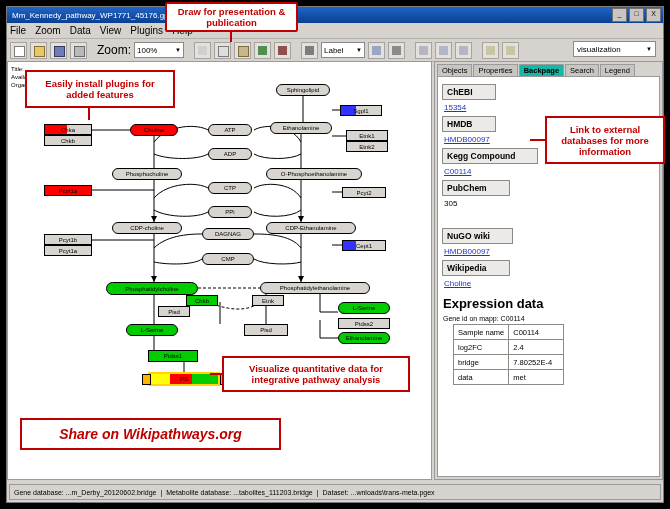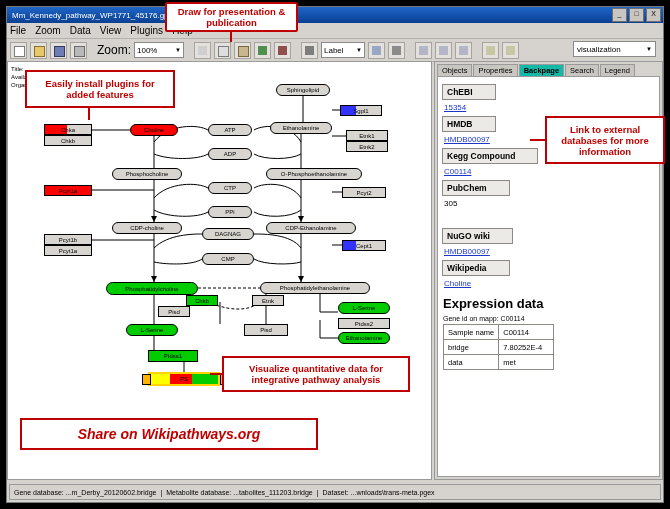--- a/index.html
+++ b/index.html
@@ -36,21 +36,21 @@
   .rightpane{position:relative;flex:1;margin-left:2px;background:#d6d3ce;border:1px solid #9a9a9a;box-sizing:border-box;overflow:hidden;}
   .tabs{display:flex;height:14px;align-items:flex-end;padding-left:2px;gap:1px;background:#d6d3ce;}
   .tab{font-size:7.5px;padding:1px 4px;border:1px solid #9a9a9a;border-bottom:none;background:#c9c6c1;color:#000;}
   .tab.active{background:#14b8a6;font-weight:bold;}
   .rcontent{position:absolute;left:2px;right:2px;top:14px;bottom:2px;background:#fff;border:1px solid #9a9a9a;overflow:hidden;padding:3px 4px;box-sizing:border-box;}
   .secthead{display:inline-block;border:1px solid #8d8a85;background:#eceae6;font-size:8.5px;font-weight:bold;padding:2px 22px 2px 4px;margin-top:4px;}
   .lnk{color:#1b37c8;text-decoration:underline;font-size:8px;display:block;margin:3px 0 0 2px;}
   .plain{font-size:8px;margin:3px 0 16px 2px;color:#000;}
   .exphdr{font-size:13px;font-weight:bold;margin:8px 0 4px 1px;}
   .gid{font-size:7px;margin:0 0 2px 1px;}
-  table.ex{border-collapse:collapse;font-size:7.5px;margin-left:1px;}
+  table.ex{border-collapse:collapse;font-size:7.5px;margin-left:11px;}
   table.ex td{border:1px solid #8d8a85;padding:2px 4px;height:10px;min-width:46px;}
 
   
   .status{position:absolute;left:2px;right:2px;bottom:2px;height:16px;background:#d6d3ce;border:1px solid #9a9a9a;display:flex;align-items:center;font-size:7px;color:#000;padding-left:4px;gap:4px;box-sizing:border-box;}
 
   
   .node{position:absolute;font-size:6px;color:#000;display:flex;align-items:center;justify-content:center;box-sizing:border-box;}
   .gene{border:1px solid #000;background:#d8d5d0;}
   .gene.red{background:#ff0000;}
   .gene.green{background:#00cc00;}
@@ -58,21 +58,21 @@
   .meta.green{background:#00cc00;}
   .meta.red{background:#ff0000;}
   svg.draw{position:absolute;left:0;top:0;width:425px;height:420px;}
 
   
   .callout{position:absolute;background:#ffffff;border:2px solid #c00000;color:#c00000;font-weight:bold;text-align:center;box-sizing:border-box;display:flex;align-items:center;justify-content:center;padding:2px 4px;}
   .callout.c1{left:165px;top:2px;width:133px;height:30px;font-size:9.5px;border-radius:2px;}
   .callout.c2{left:25px;top:70px;width:150px;height:38px;font-size:9.5px;}
   .callout.c3{left:545px;top:116px;width:120px;height:48px;font-size:9.5px;}
   .callout.c4{left:222px;top:356px;width:188px;height:36px;font-size:9.5px;}
-  .callout.c5{left:20px;top:418px;width:298px;height:32px;font-size:14px;font-style:italic;}
+  .callout.c5{left:20px;top:418px;width:261px;height:32px;font-size:14px;font-style:italic;}
   .arrowline{position:absolute;background:#c00000;}
 </style>
 </head>
 <body>
 
 <div id="root">
   <div class="win">
 
     <div class="titlebar">
       <span class="tt">Mm_Kennedy_pathway_WP1771_45176.gpml</span>
@@ -298,20 +298,24 @@
 
           <div class="exphdr">Expression data</div>
           <div class="gid">Gene id on mapp: C00114</div>
           <table class="ex">
             <tbody>
                 <tr>
               <td>Sample name</td>
               <td>C00114</td>
             </tr>
             <tr>
+              <td>log2FC</td>
+              <td>2.4</td>
+            </tr>
+            <tr>
               <td>bridge</td>
               <td>7.80252E-4</td>
             </tr>
             <tr>
               <td>data</td>
               <td>met</td>
             </tr>
           </tbody>
             </table>
         </div>

